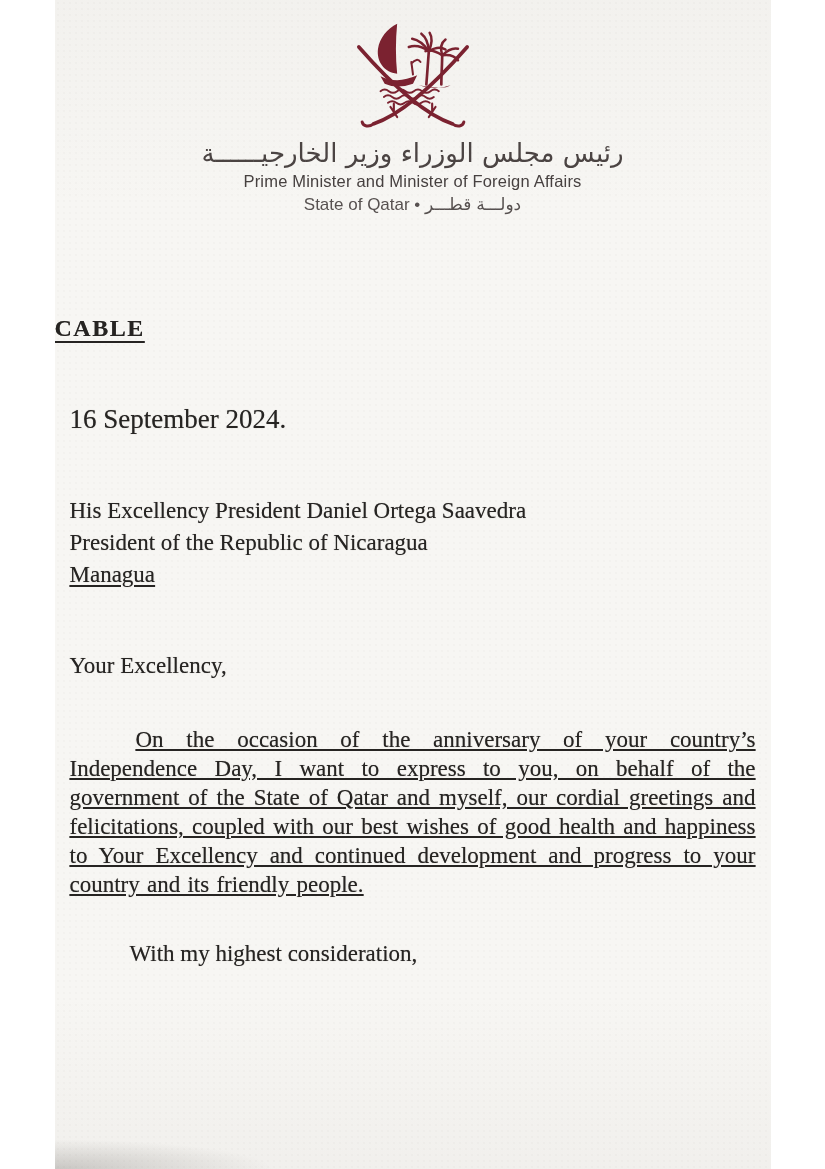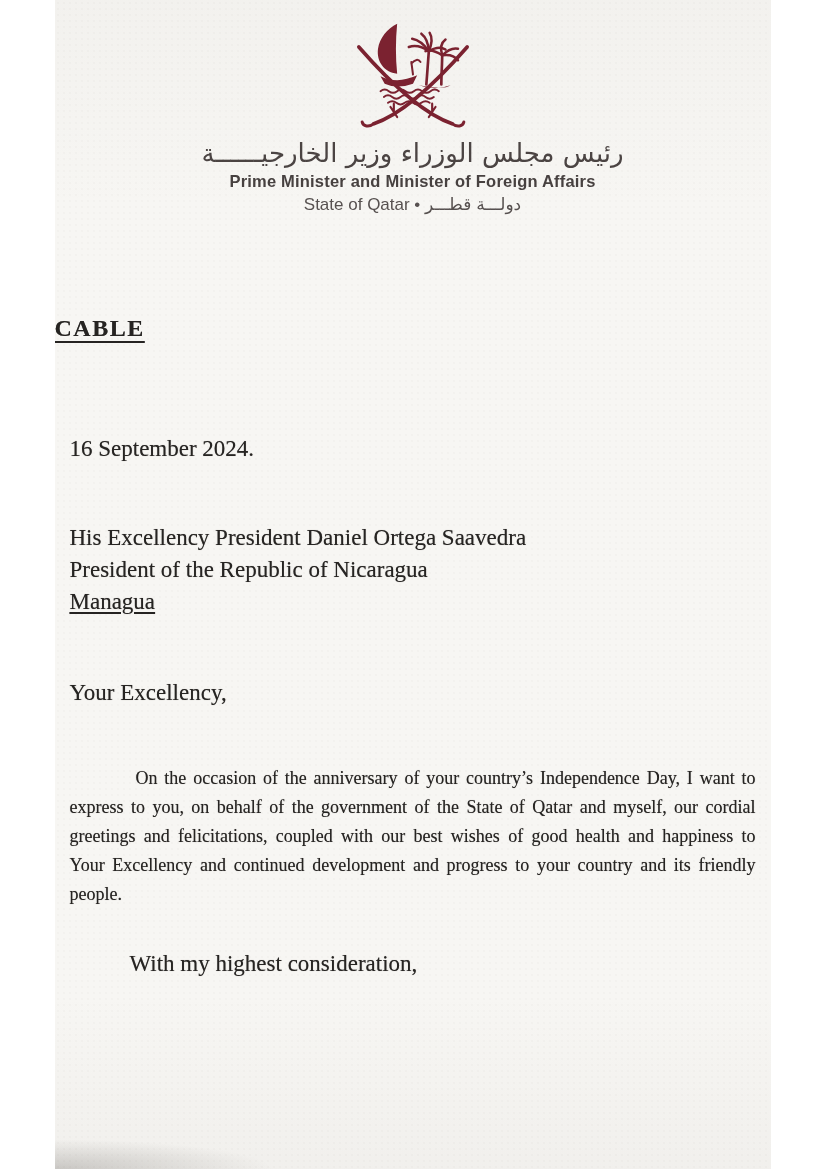--- a/index.html
+++ b/index.html
@@ -37,21 +37,21 @@
   .title-ar {
     font-family: "DejaVu Sans", sans-serif;
     font-size: 26px;
     line-height: 1.15;
     color: #4b4443;
     margin-top: 2px;
     direction: rtl;
   }
   .title-en {
     font-family: "Liberation Sans", sans-serif;
-    font-weight: 700;
+    font-weight: 400;
     font-size: 16.5px;
     letter-spacing: 0.2px;
     color: #474140;
     margin-top: 3px;
   }
   .subtitle {
     font-family: Liberation Sans, sans-serif;
     font-size: 17px;
     color: #575150;
     margin-top: 3px;
@@ -66,41 +66,42 @@
     letter-spacing: 1.5px;
     text-decoration: underline;
     text-underline-offset: 5px;
     text-decoration-thickness: 2px;
     text-shadow: 0 0 0.6px rgba(30,28,26,0.55);
   }
   .content { padding: 0 15px; }
   .scan-text { text-shadow: 0 0 0.7px rgba(40,36,34,0.5); }
 
   .date-line {
-    margin-top: 94px;
-    font-size: 23px;
+    margin-top: 62px;
+    font-size: 27px;
   }
   .recipient {
     margin-top: 60px;
     font-size: 23px;
     line-height: 32px;
   }
   .recipient .underlined { text-decoration: underline; text-underline-offset: 3px; }
 
   .salutation {
     margin-top: 62px;
     font-size: 23px;
   }
   .body-paragraph {
-    margin-top: 58px;
-    font-size: 18px;
+    margin-top: 46px;
+    font-size: 23px;
     line-height: 29px;
     text-align: justify;
     text-indent: 66px;
     word-spacing: 1.5px;
+    text-decoration: underline;
   }
   .closing {
     margin-top: 42px;
     font-size: 23px;
     padding-left: 60px;
   }
 
   
   .signature {
     margin-top: 126px;

